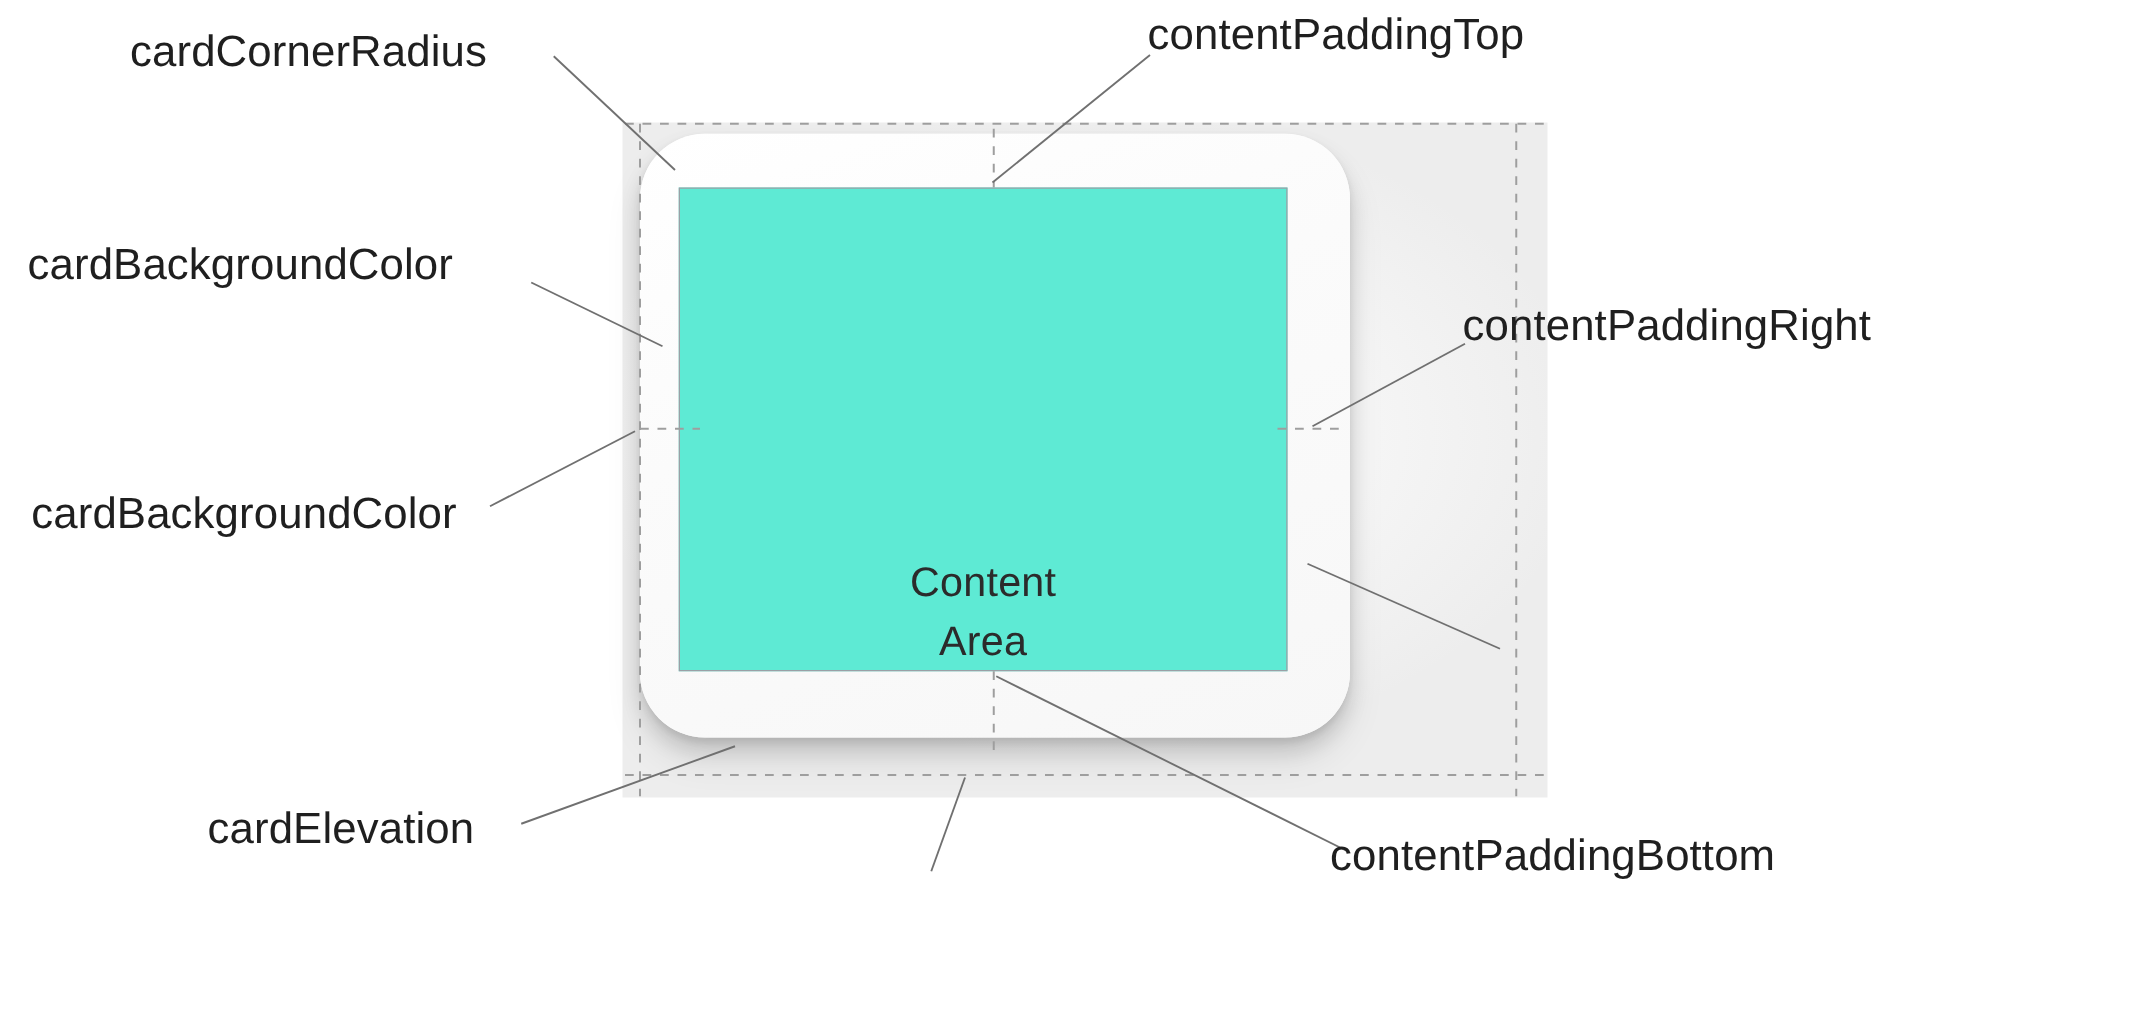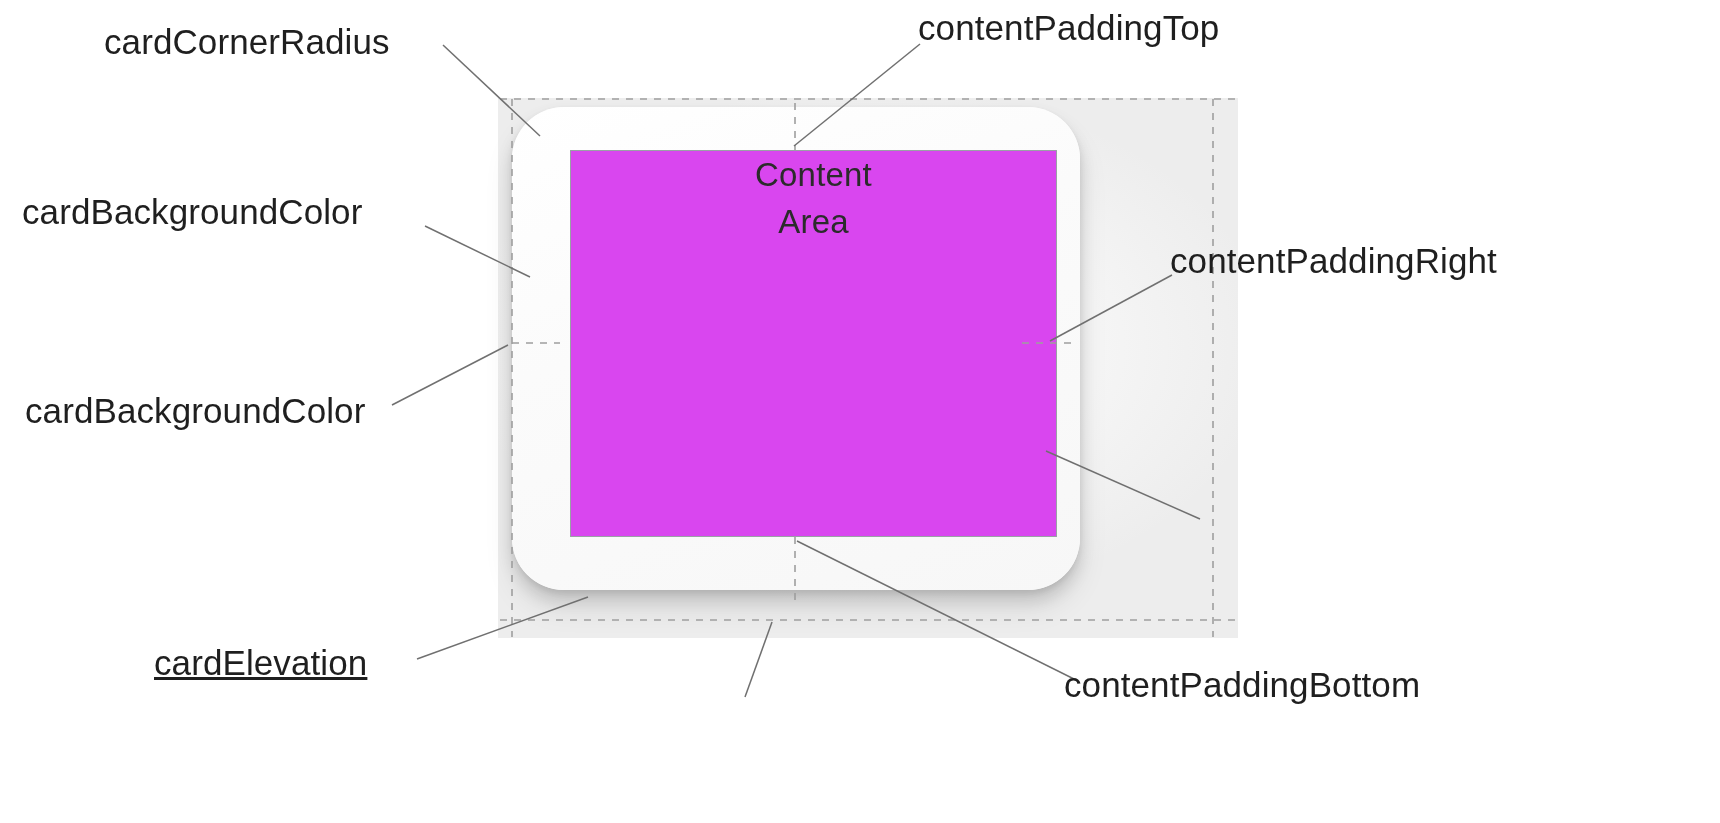--- a/index.html
+++ b/index.html
@@ -37,24 +37,24 @@
        0 3px 6px rgba(0,0,0,0.07);
   }
   .card-sheen{
     position:absolute;left:0;top:0;right:0;bottom:0;
     border-radius:52px;
     background:linear-gradient(160deg,#ffffff 0%,#fbfbfb 40%,#f7f7f7 100%);
   }
   .content-area{
     position:absolute;
     left:543px;top:150px;width:487px;height:387px;
-    background:#d946ef;
+    background:#5eead4;
     border:1px solid #9aa0a6;
     box-sizing:border-box;
-    display:flex;align-items:flex-start;justify-content:center;margin-left:27px;
+    display:flex;align-items:flex-end;justify-content:center;
   }
   .content-label{
     font-size:33px;line-height:47px;color:#2b2b2b;text-align:center;
     letter-spacing:0.2px;
   }
 
   
   .lbl{
     position:absolute;
     font-size:35px;
@@ -129,18 +129,18 @@
 
   <div class="lbl" style="left:918px;top:8px;text-align:center;">contentPaddingTop</div>
 
   <div class="lbl" style="left:22px;top:192px;">cardBackgroundColor</div>
 
   <div class="lbl" style="left:1170px;top:241px;text-align:center;">contentPaddingRight</div>
 
   <div class="lbl" style="left:25px;top:391px;">cardBackgroundColor</div>
 
 
-  <div class="lbl" style="left:154px;top:643px;text-decoration:underline;">cardElevation</div>
+  <div class="lbl" style="left:166px;top:643px;">cardElevation</div>
 
   <div class="lbl" style="left:1064px;top:665px;">contentPaddingBottom</div>
 
 
 </div>
 
 </body></html>

